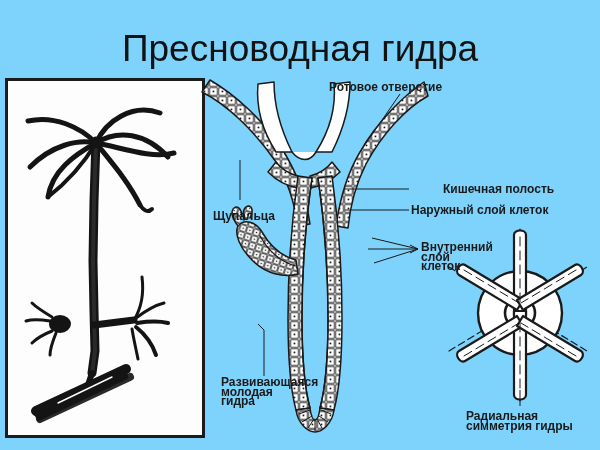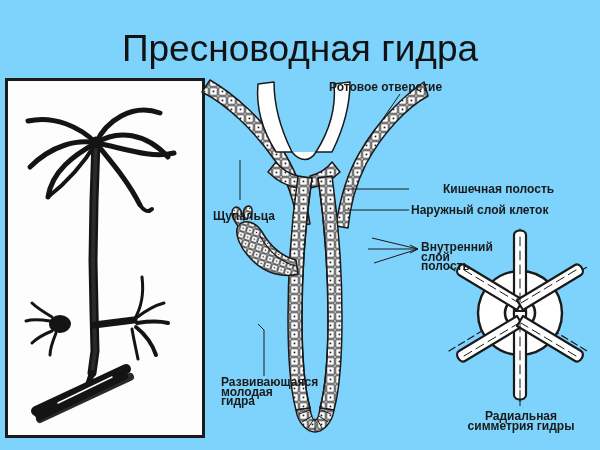--- a/index.html
+++ b/index.html
@@ -71,21 +71,21 @@
     color: #1a1a1a;
     line-height: 9.5px;
     white-space: nowrap;
   }
   #lbl-mouth   { left: 329px; top: 83px; }
   #lbl-tent    { left: 213px; top: 212px; }
   #lbl-gut     { left: 411px; top: 185px; padding-left: 32px; }
   #lbl-outer   { left: 411px; top: 206px; }
   #lbl-inner   { left: 421px; top: 243px; line-height: 9.6px; white-space: normal; width: 60px; }
   #lbl-bud     { left: 221px; top: 378px; text-align: left; white-space: normal; width: 86px; line-height: 9.6px; }
-  #lbl-radial  { left: 466px; top: 412px; text-align: center; white-space: normal; width: 110px; line-height: 9.6px; }
+  #lbl-radial  { left: 466px; top: 412px; white-space: normal; width: 110px; line-height: 9.6px; }
 </style>
 </head>
 <body>
 
 <div id="page">
 
   <div id="title">Пресноводная гидра</div>
 
   <div class="panel-photo">
     <svg width="194" height="354" viewBox="0 0 194 354">
@@ -268,17 +268,17 @@
       <path d="M264 376 L 264 330 L 258 324"></path>
 
       <path d="M520 406 L 520 390"></path>
     </g>
   </svg>
 
   <div class="lbl" id="lbl-mouth">Ротовое отверстие</div>
   <div class="lbl" id="lbl-tent">Щупальца</div>
   <div class="lbl" id="lbl-gut">Кишечная полость</div>
   <div class="lbl" id="lbl-outer">Наружный слой клеток</div>
-  <div class="lbl" id="lbl-inner">Внутренний слой полость</div>
+  <div class="lbl" id="lbl-inner">Внутренний слой клеток</div>
   <div class="lbl" id="lbl-bud">Развивающаяся молодая гидра</div>
   <div class="lbl" id="lbl-radial">Радиальная симметрия гидры</div>
 
 </div>
 
 </body></html>

